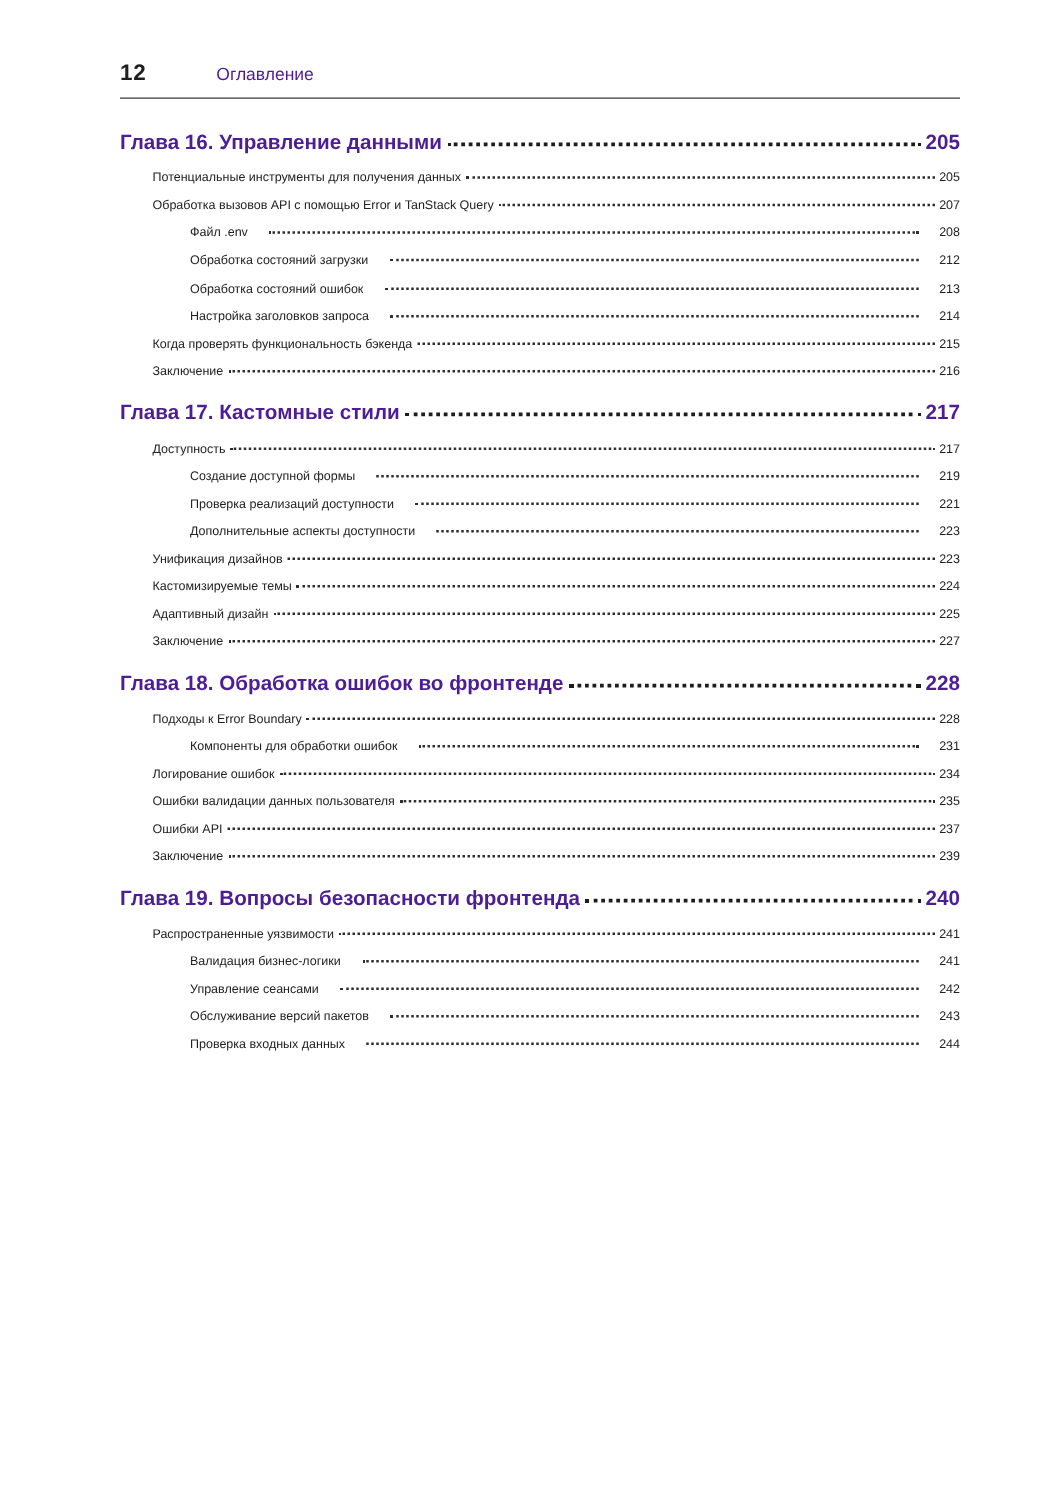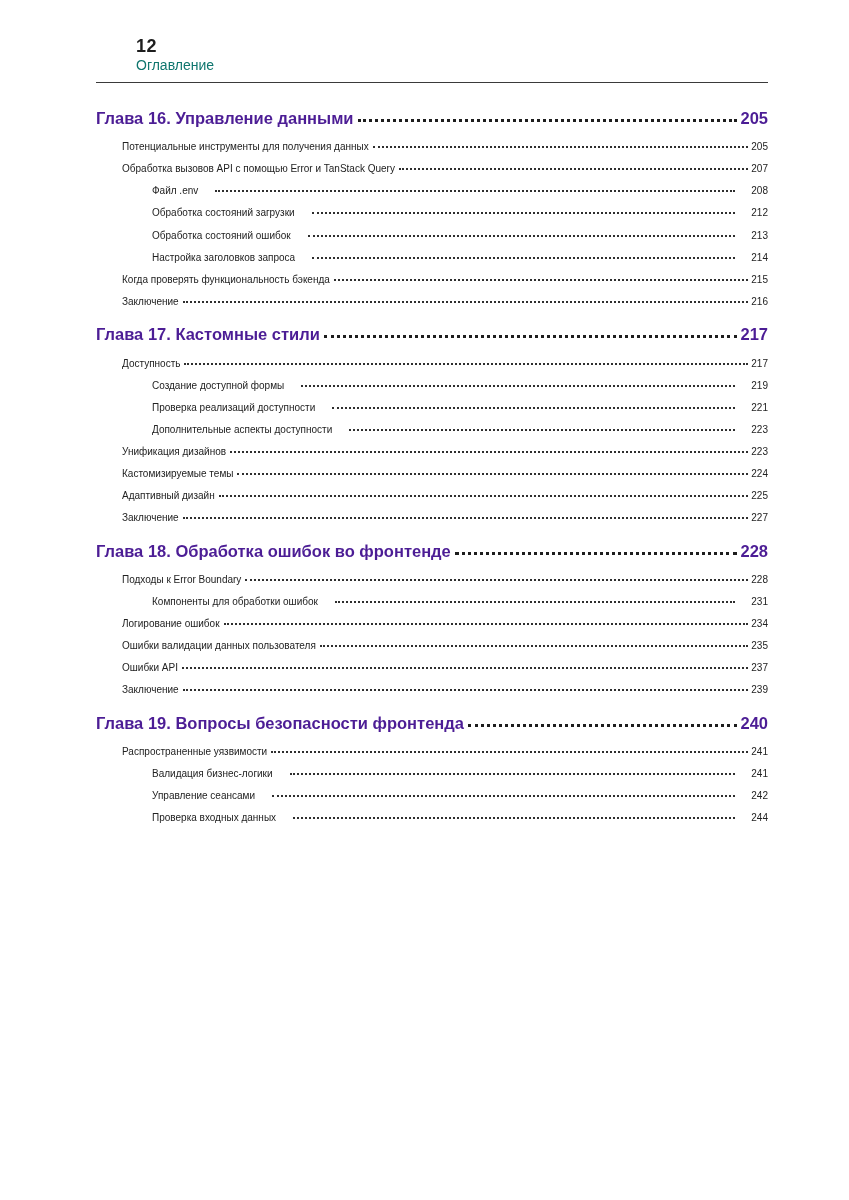--- a/index.html
+++ b/index.html
@@ -24,34 +24,33 @@
     position: absolute;
     left: 96px;
     top: 0;
     width: 672px;
   }
 
   
   .page-header {
     display: flex;
     align-items: baseline;
-    padding-top: 36px;
+    padding-top: 48px;
     padding-bottom: 9px;
     border-bottom: 1.5px solid #3a3a3a;
-    flex-direction: column;
   }
   .page-num {
     font-size: 18px;
     font-weight: 700;
     letter-spacing: 0.5px;
   }
   .header-title {
     font-size: 14px;
-    margin-left: 40px;
-    color: #0f766e;
+    margin-left: 56px;
+    color: #4c1d95;
   }
 
   
   .toc { padding-top: 26px; }
 
   .toc-section { margin-bottom: 18px; }
   .toc-section:last-child { margin-bottom: 0; }
 
   .toc-row {
     display: flex;
@@ -248,20 +247,25 @@
             <span class="title">Валидация бизнес-логики</span>
             <span class="dots"></span>
             <span class="pagenum">241</span>
           </div>
           <div class="toc-row level2">
             <span class="title">Управление сеансами</span>
             <span class="dots"></span>
             <span class="pagenum">242</span>
           </div>
           <div class="toc-row level2">
+            <span class="title">Обслуживание версий пакетов</span>
+            <span class="dots"></span>
+            <span class="pagenum">243</span>
+          </div>
+          <div class="toc-row level2">
             <span class="title">Проверка входных данных</span>
             <span class="dots"></span>
             <span class="pagenum">244</span>
           </div>
         </section>
       </main>
 
   </div>
 </div>
 

